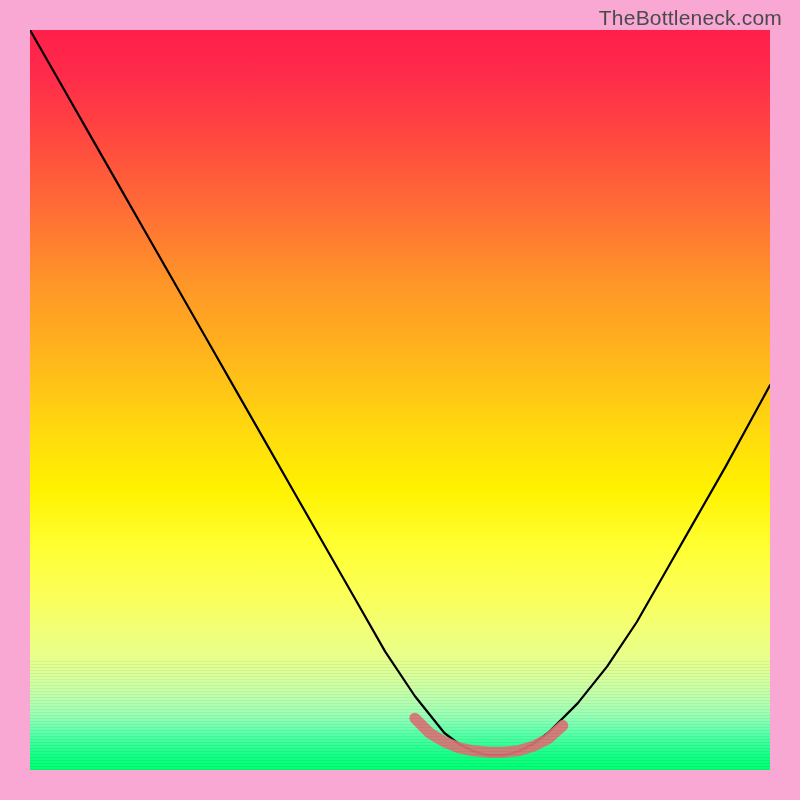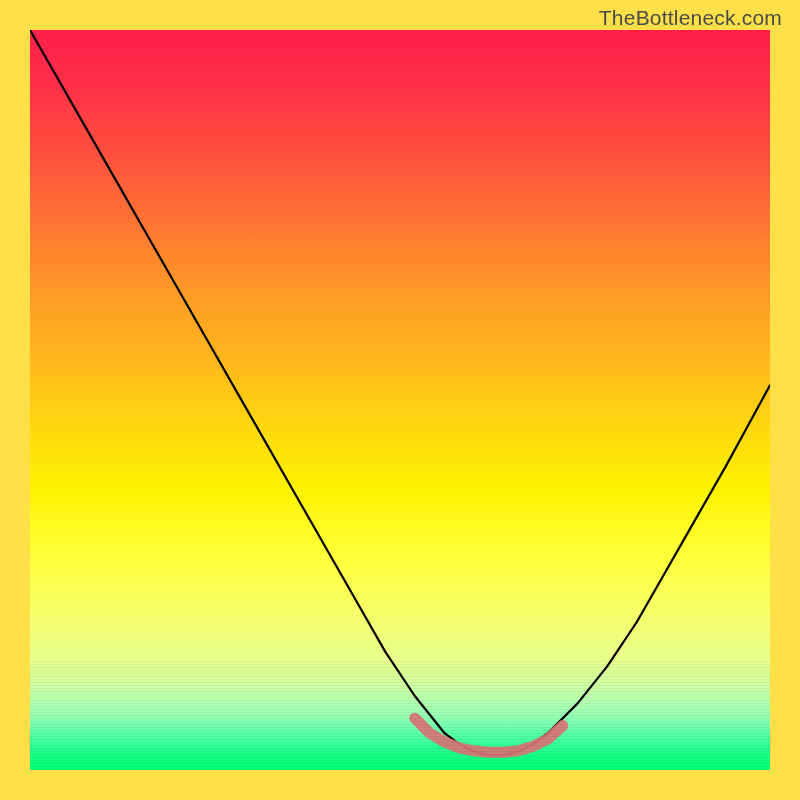--- a/index.html
+++ b/index.html
@@ -8,21 +8,21 @@
     width: 800px;
     height: 800px;
     background: #000;
     font-family: Arial, Helvetica, sans-serif;
     overflow: hidden;
   }
   .frame {
     position: relative;
     width: 800px;
     height: 800px;
-    background: #fde047;
+    background: #f9a8d4;
   }
   .plot {
     position: absolute;
     left: 30px;
     top: 30px;
     width: 740px;
     height: 740px;
     
     background: linear-gradient(
       to bottom,

